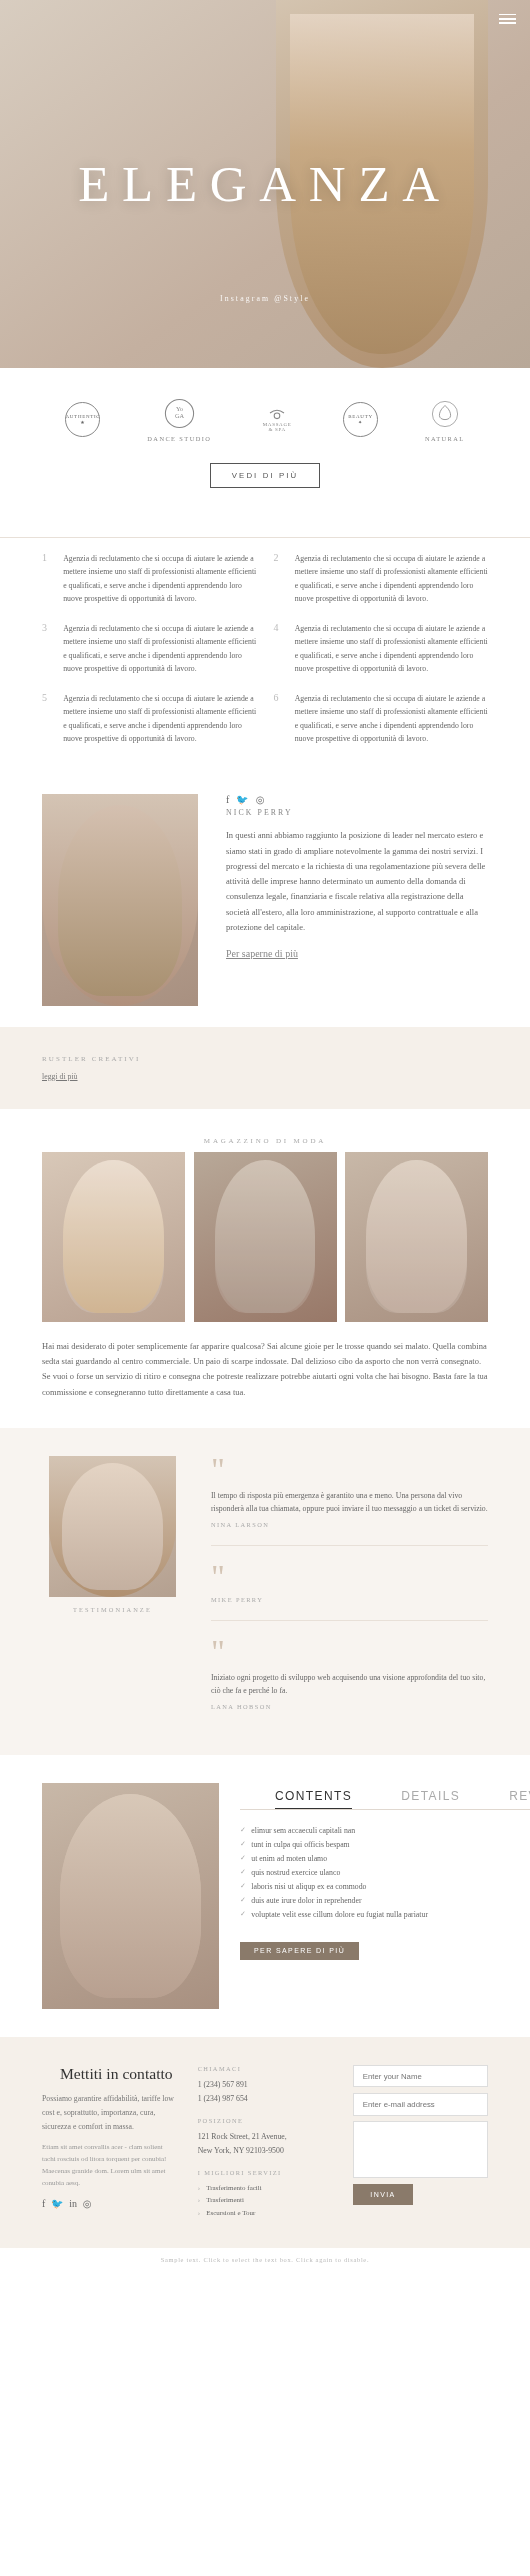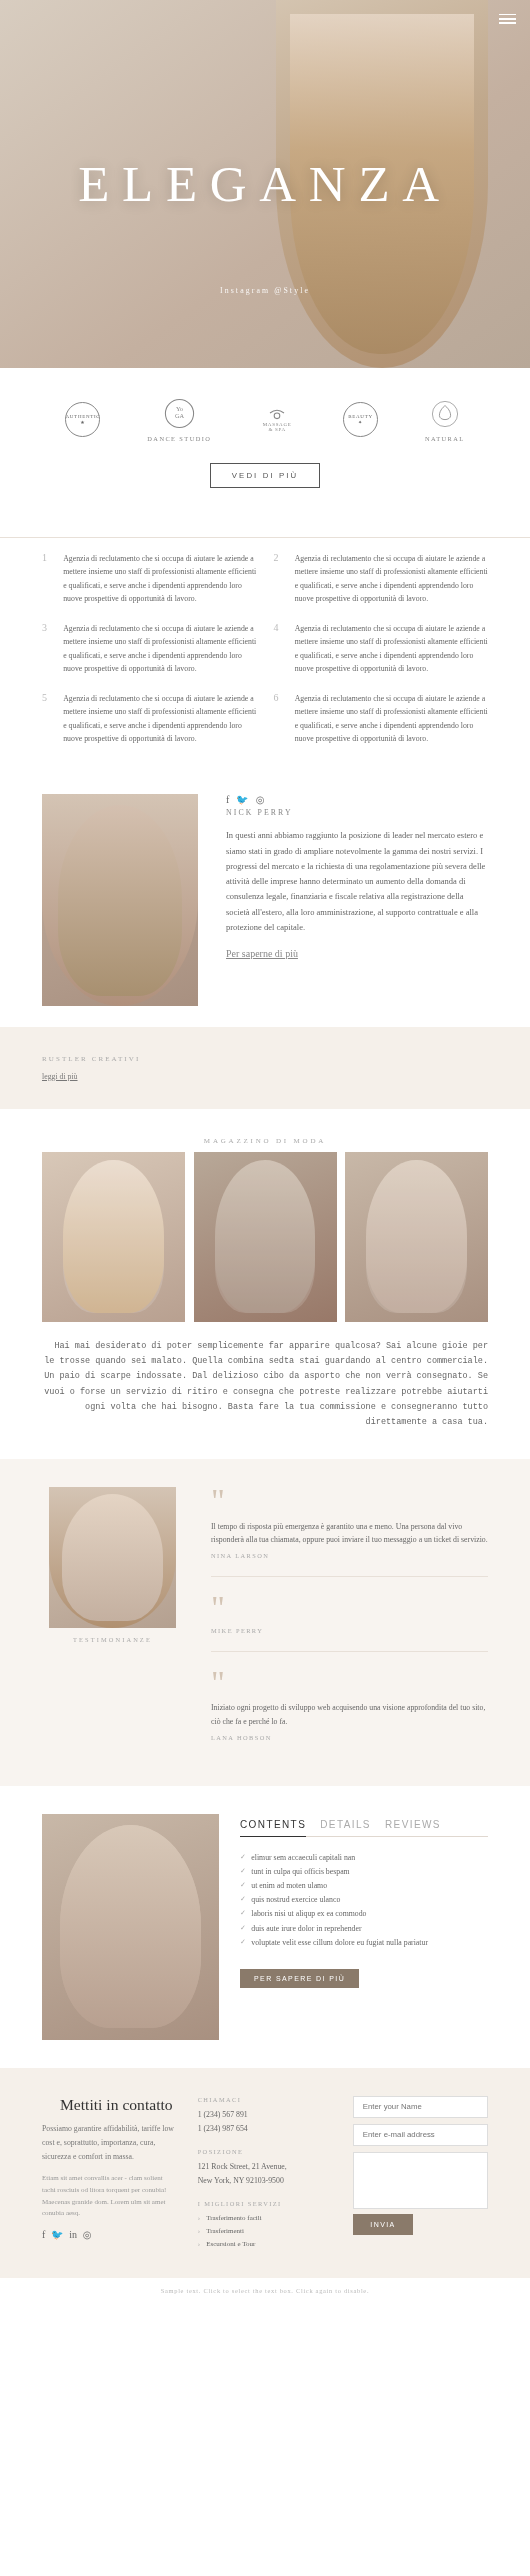--- a/index.html
+++ b/index.html
@@ -13,21 +13,21 @@
       font-size: 51px;
       font-weight: 300;
       letter-spacing: 12.7px;
       color: #fff;
       text-transform: uppercase;
       text-shadow: 0 1.4px 14px rgba(0,0,0,0.2);
       z-index: 2;
     }
     .hero-subtitle {
       position: absolute;
-      bottom: 73px;
+      bottom: 65px;
       left: 50%;
       transform: translateX(-50%);
       font-size: 7.8px;
       letter-spacing: 2.1px;
       color: rgba(255,255,255,0.9);
       text-align: center;
       z-index: 2;
     }
     .hamburger {
       position: absolute;
@@ -243,22 +243,21 @@
       left: 15%;
       width: 70%;
       height: 90%;
       background: rgba(255,255,255,0.15);
       border-radius: 50% 50% 30% 30%;
     }
     .delivery-text {
       font-size: 8.5px;
       line-height: 1.8;
       color: #666;
-      text-align: right;
-      font-family: Liberation Mono, monospace;
+      text-align: left;
     }
 
     
     .testimonials-section {
       background: #f8f4f0;
       padding: 28px 42px;
       display: flex;
       gap: 28px;
     }
     .testimonials-left {
@@ -344,30 +343,31 @@
     .tabs-content {
       flex: 1;
     }
     .tabs-nav {
       display: flex;
       gap: 14px;
       margin-bottom: 14px;
       border-bottom: 0.7px solid #e0d8d0;
     }
     .tab-btn {
-      font-size: 10px;
+      font-size: 12px;
       letter-spacing: 1.4px;
       text-transform: uppercase;
       padding: 5.7px 0;
       border: none;
       background: transparent;
       cursor: pointer;
       color: #aaa;
       border-bottom: 1.4px solid transparent;
       margin-bottom: -0.7px;
+      margin-left: 35px;
     }
     .tab-btn.active { color: #333; border-bottom-color: #333; }
     .check-list {
       list-style: none;
       margin-bottom: 11.3px;
     }
     .check-list li {
       font-size: 7.8px;
       line-height: 1.8;
       color: #666;

